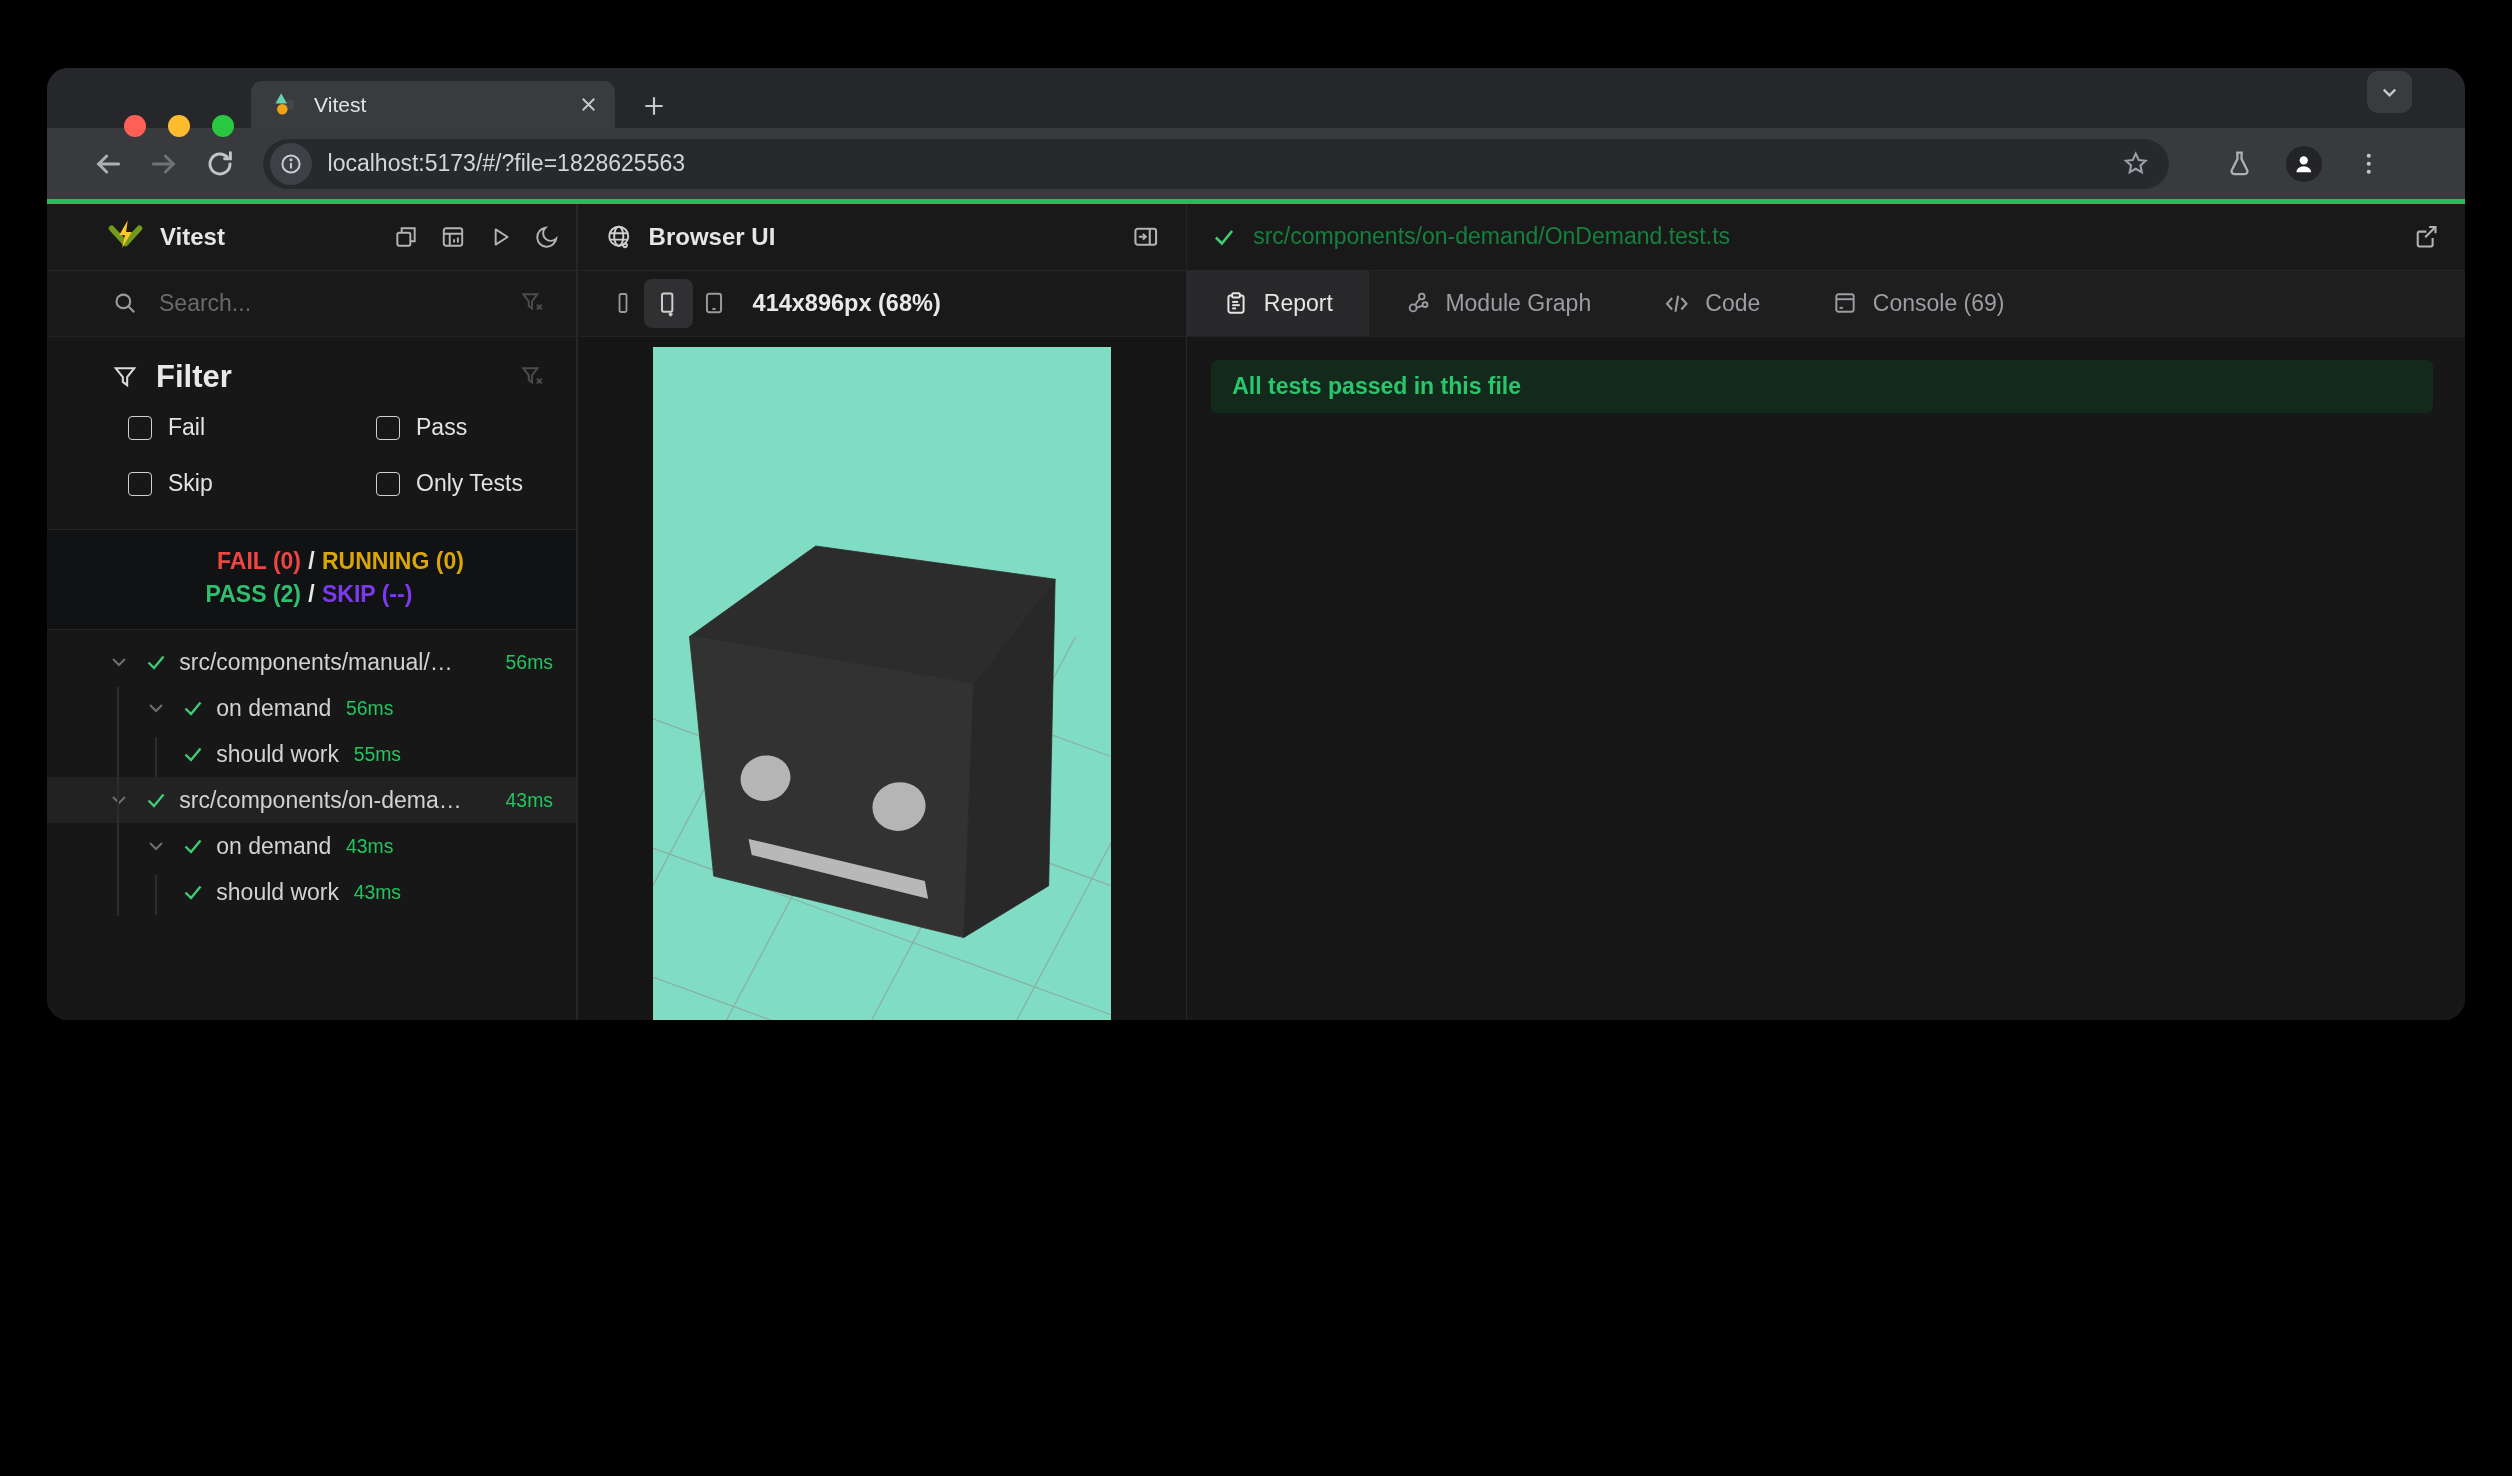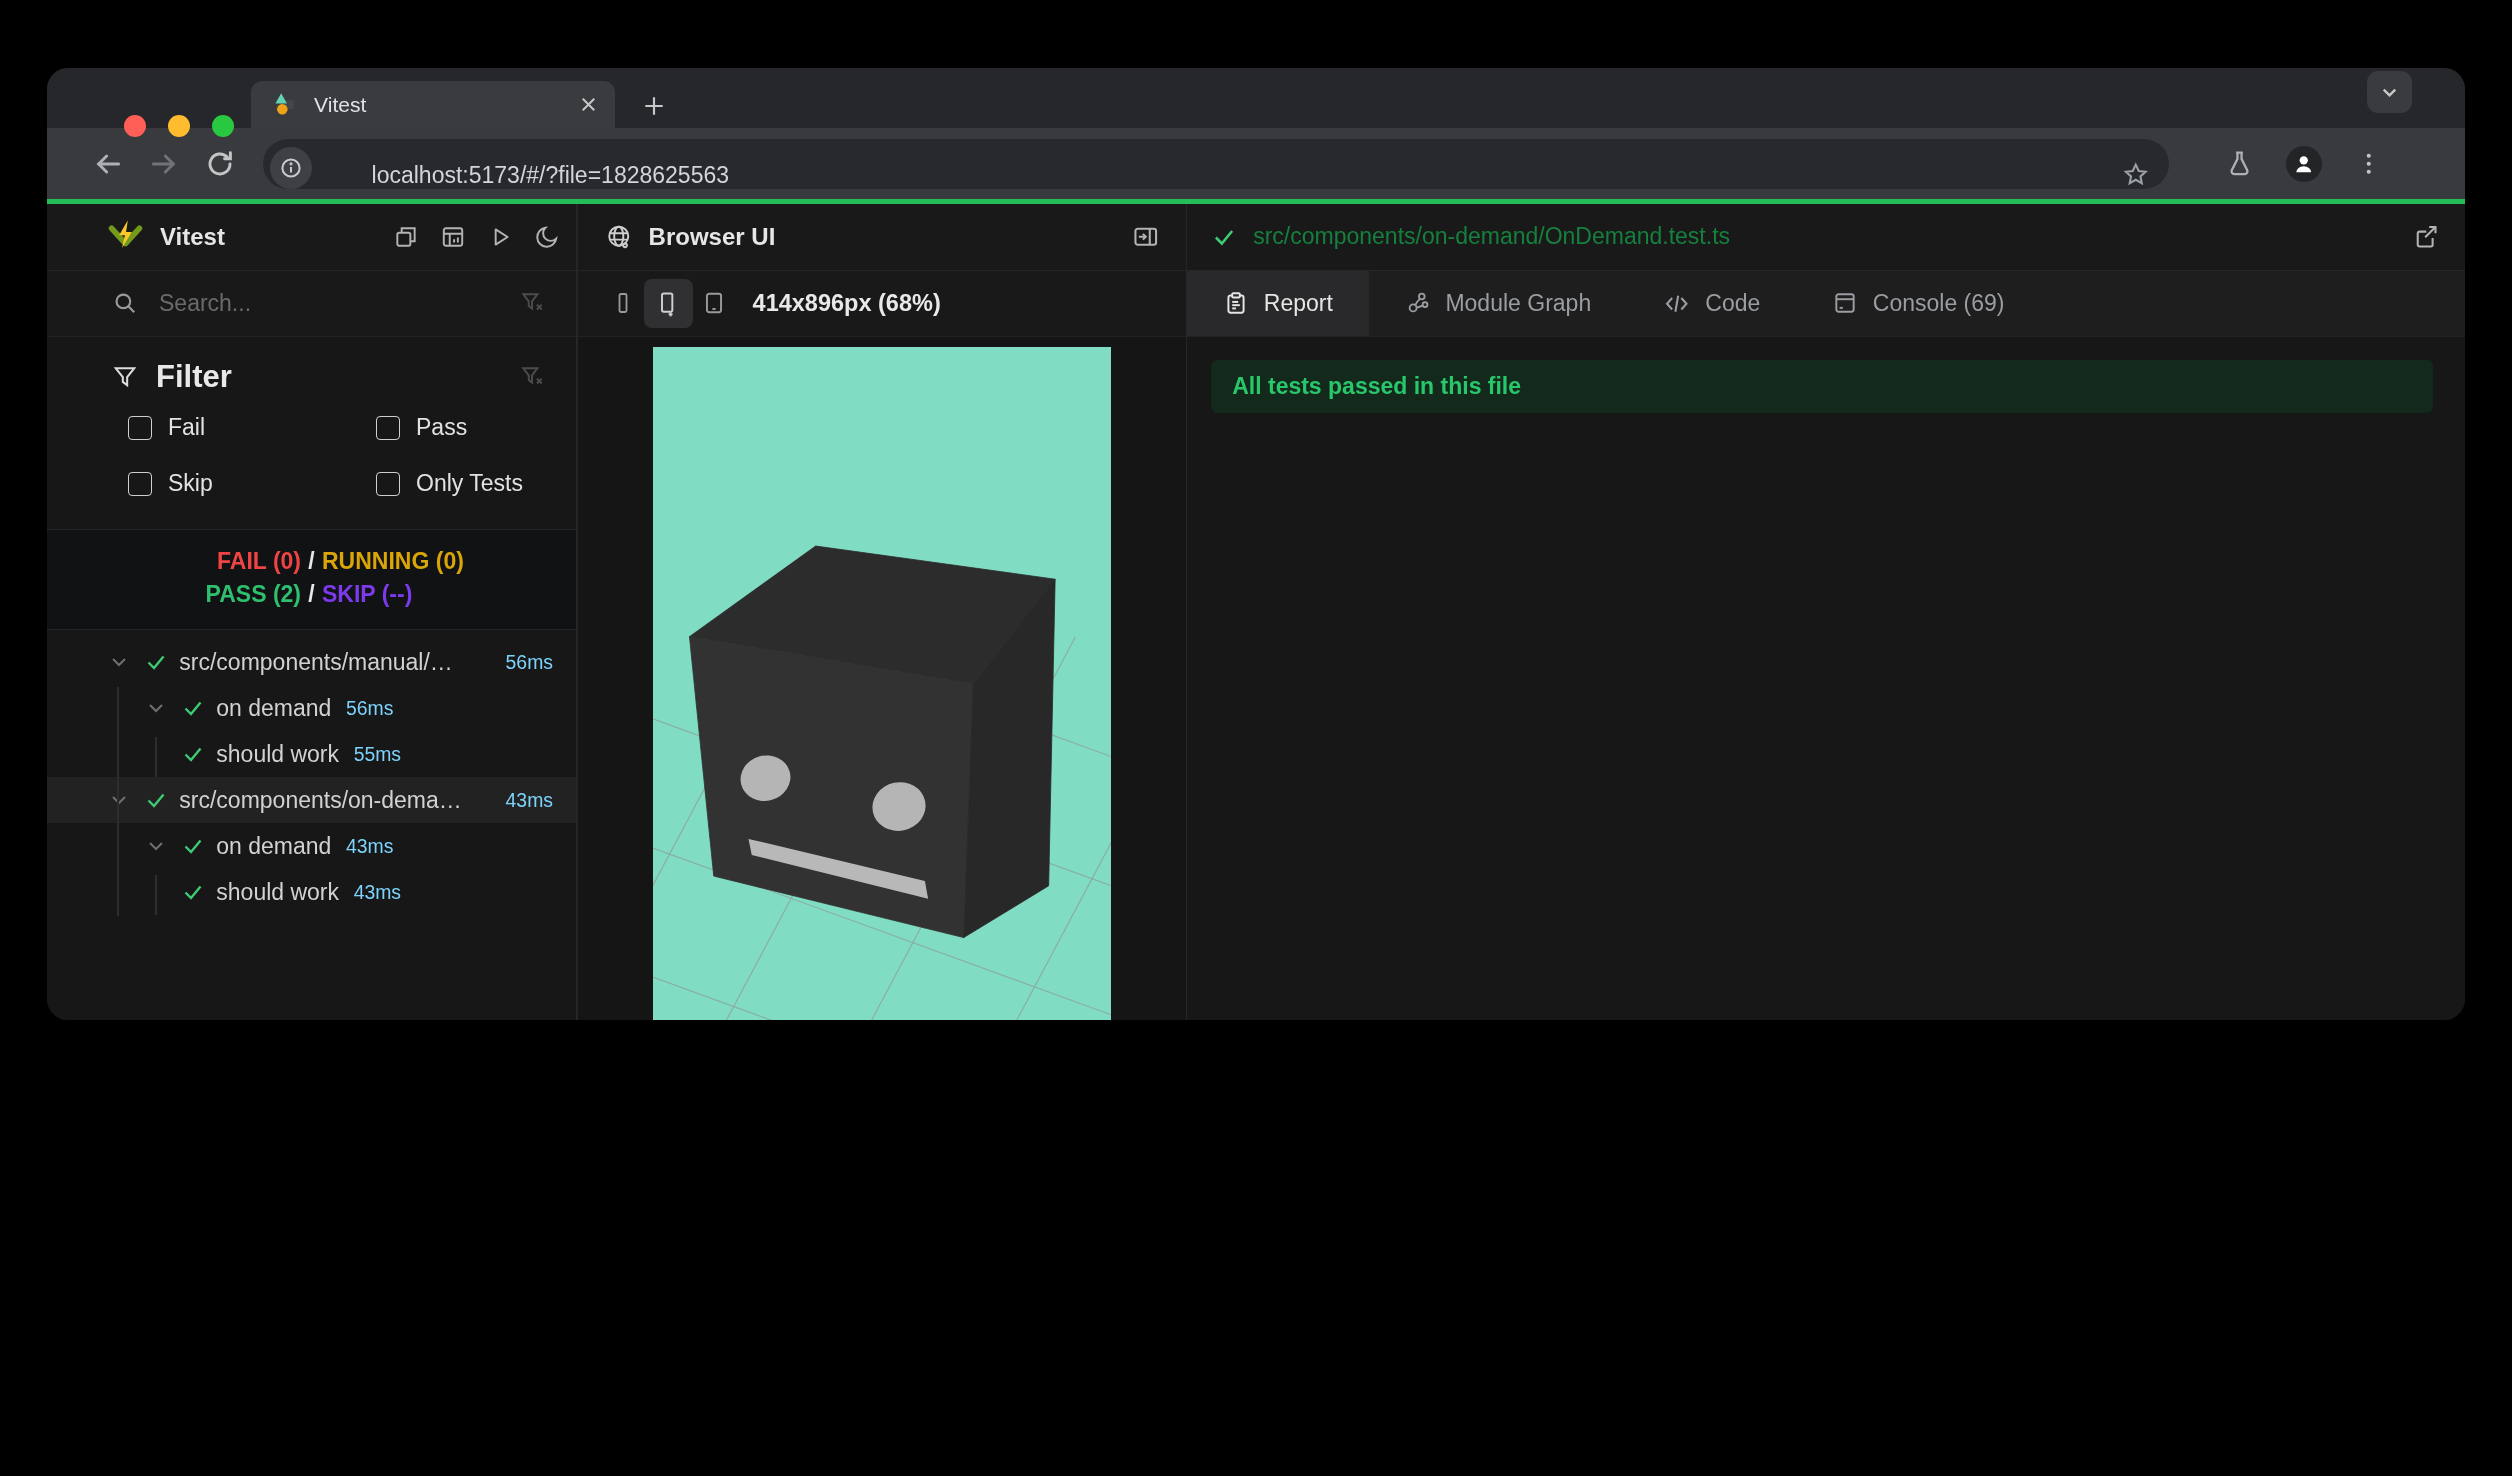--- a/index.html
+++ b/index.html
@@ -16,21 +16,21 @@
   .traffic i { width:22px; height:22px; border-radius:50%; display:block; }
   .tab { width:364px; height:47px; background:#3a3b3e; border-radius:11.3px 11.3px 0 0;
     display:flex; align-items:center; padding:0 14.6px 0 21px; margin-left:204px; }
   .tab-title { color:#dfe2e6; font-size:21px; margin-left:14.6px; flex:1; }
   .newtab { width:45px; height:45px; display:flex; align-items:center; justify-content:center; color:#c6c8ca; margin-left:16px; }
   .win-chevron { position:absolute; right:53px; top:3.2px; width:45px; height:42px; background:#3a3b3e;
     border-radius:11.3px; display:flex; align-items:center; justify-content:center; color:#c6c8ca; }
 
   .toolbar { height:71px; background:#393a3e; display:flex; align-items:center; padding:0 78px 0 42px; flex:0 0 auto; }
   .nav-ic { width:37px; height:37px; display:flex; align-items:center; justify-content:center; margin-right:19.4px; }
-  .omnibox { flex:1; height:50px; background:#28292d; border-radius:26px; display:flex; align-items:flex-end; padding:0 19.4px 0 6.5px; margin:0 23px 0 4.9px;gap:44px; }
+  .omnibox { flex:1; height:50px; background:#28292d; border-radius:26px; display:flex; align-items:center; padding:0 19.4px 0 6.5px; margin:0 23px 0 4.9px; }
   .info-circle { width:42px; height:42px; border-radius:50%; background:#3f4045; display:flex; align-items:center; justify-content:center; color:#c9cbce; }
   .url-text { color:#d3d5d8; font-size:23px; margin-left:16px; flex:1; white-space:nowrap; }
   .bar-ic { width:36px; height:36px; display:flex; align-items:center; justify-content:center; margin-left:29px; }
   .avatar { width:36px; height:36px; border-radius:50%; background:#232428; display:flex; align-items:center; justify-content:center; margin-left:29px; }
 
   .progress { height:4.9px; background:#25bd57; flex:0 0 auto; }
 
   
   .app { flex:1; display:flex; min-height:0; background:#171717; color:#d6d6d6; }
   .vdiv { width:1.6px; background:#262626; flex:0 0 auto; }
@@ -64,21 +64,21 @@
   .sum-line .sep { text-align:center; color:#e8e8e8; }
   .c-fail { color:#ef4444; } .c-run { color:#d9a509; } .c-pass { color:#2ec06e; } .c-skip { color:#7c3aed; }
 
   .tree { position:relative; padding-top:9.7px; flex:1; overflow:hidden; }
   .trow { height:46px; display:flex; align-items:center; font-size:23px; color:#d2d2d2; }
   .trow.sel { background:#222; }
   .trow .chev { width:24px; height:24px; color:#6f6f6f; flex:0 0 auto; }
   .trow .chev.hidden { visibility:hidden; }
   .trow .tick { width:24px; height:24px; margin-left:13px; flex:0 0 auto; }
   .trow .lbl { margin-left:11.3px; white-space:nowrap; }
-  .trow .ms { font-size:19.4px; color:#7dd3fc; margin-left:14.6px; }
+  .trow .ms { font-size:19.4px; color:#22c55e; margin-left:14.6px; }
   .trow.file .ms { margin-left:auto; padding-right:23px; }
   .lv1 { padding-left:60px; } .lv2, .lv3 { padding-left:97px; }
   .guide { position:absolute; width:1.6px; background:#2d2d2d; }
 
   
   .middle { width:608px; flex:0 0 auto; display:flex; flex-direction:column; background:#151515; }
   .mid-head { padding:0 26px 0 27.5px; }
   .mid-head .spacer, .right-head .spacer { flex:1; }
   .devbar { padding:0 0 0 24px; }
   .dev-btn { width:42px; height:42px; display:flex; align-items:center; justify-content:center; color:#9a9a9a; border-radius:8px; }

